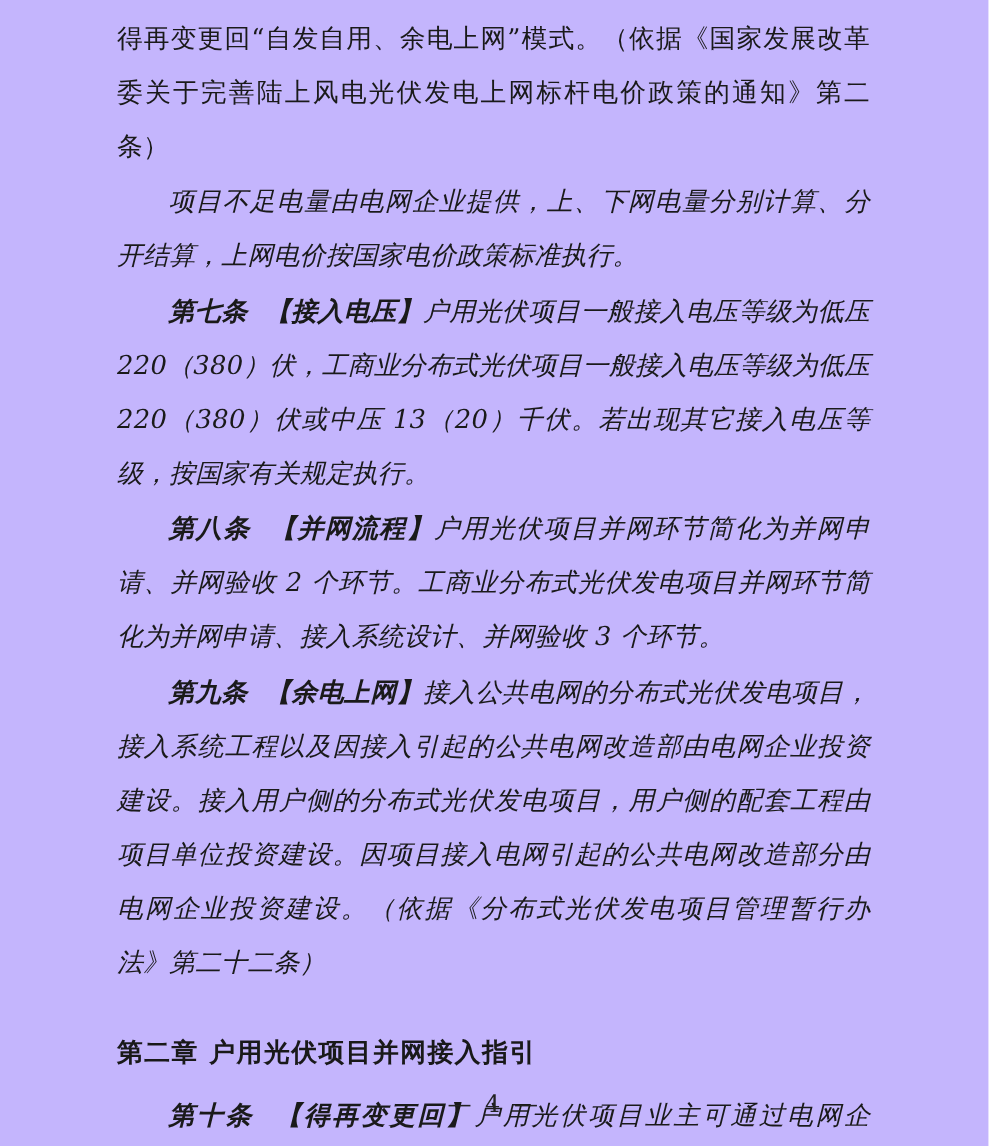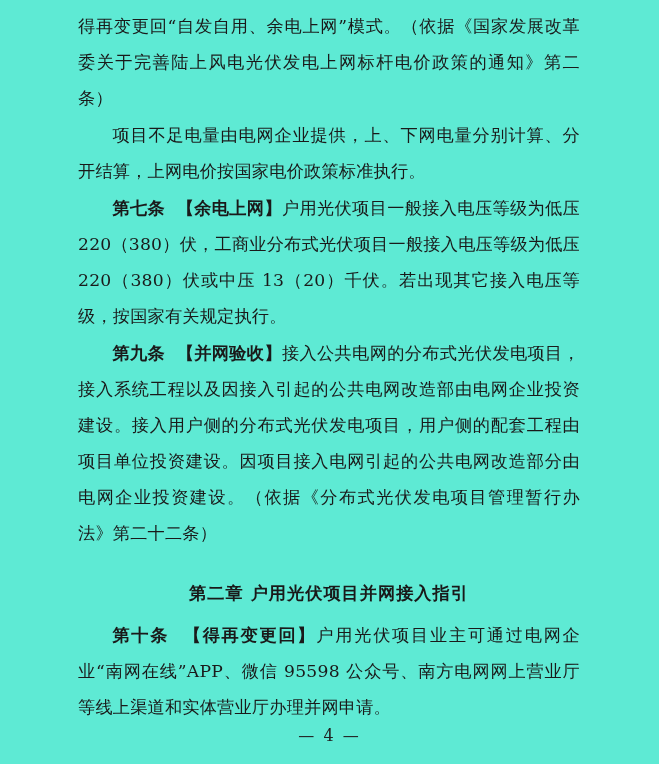--- a/index.html
+++ b/index.html
@@ -4,21 +4,21 @@
 <style>
   html, body {
     margin: 0;
     padding: 0;
     background: #ffffff;
   }
   .page {
     position: relative;
     width: 659px;
     height: 764px;
-    background: #5eead4;
+    background: #c4b5fd;
     font-family: "DejaVu Serif", "Liberation Serif", serif;
     color: #191919;
     overflow: hidden;
   }
   .body-wrap {
     position: absolute;
     left: 78px;
     top: 8px;
     width: 502px;
   }
@@ -26,29 +26,29 @@
     margin: 0 0 0 0;
     font-size: 17.2px;
     line-height: 36px;
     text-align: justify;
     text-justify: inter-ideograph;
     letter-spacing: 0.2px;
     color: #1a1a1a;
   }
   p.indent {
     text-indent: 2em;
+    font-style: italic;
   }
   p.gap {
     margin-top: 1px;
   }
   .heading {
     margin: 0;
     font-size: 17.2px;
     line-height: 36px;
-    text-align: center;
     font-weight: bold;
     letter-spacing: 1px;
   }
   .chapter-block {
     margin-top: 24px;
     margin-bottom: 6px;
   }
   .bold {
     font-weight: bold;
   }
@@ -69,26 +69,29 @@
 
 <div class="page">
 
   <div class="body-wrap">
 
     <p class="para">得再变更回“自发自用、余电上网”模式。（依据《国家发展改革委关于完善陆上风电光伏发电上网标杆电价政策的通知》第二条）</p>
 
     <p class="para indent gap">项目不足电量由电网企业提供，上、下网电量分别计算、分开结算，上网电价按国家电价政策标准执行。</p>
 
     <p class="para indent gap">
-      <span class="bold">第七条</span><span>&nbsp;&nbsp;</span><span class="bold">【余电上网】</span><span>户用光伏项目一般接入电压等级为低压 220（380）伏，工商业分布式光伏项目一般接入电压等级为低压 220（380）伏或中压 13（20）千伏。若出现其它接入电压等级，按国家有关规定执行。</span>
+      <span class="bold">第七条</span><span>&nbsp;&nbsp;</span><span class="bold">【接入电压】</span><span>户用光伏项目一般接入电压等级为低压 220（380）伏，工商业分布式光伏项目一般接入电压等级为低压 220（380）伏或中压 13（20）千伏。若出现其它接入电压等级，按国家有关规定执行。</span>
     </p>
 
+    <p class="para indent gap">
+      <span class="bold">第八条</span><span>&nbsp;&nbsp;</span><span class="bold">【并网流程】</span><span>户用光伏项目并网环节简化为并网申请、并网验收 2 个环节。工商业分布式光伏发电项目并网环节简化为并网申请、接入系统设计、并网验收 3 个环节。</span>
+    </p>
 
     <p class="para indent gap">
-      <span class="bold">第九条</span><span>&nbsp;&nbsp;</span><span class="bold">【并网验收】</span><span>接入公共电网的分布式光伏发电项目，接入系统工程以及因接入引起的公共电网改造部由电网企业投资建设。接入用户侧的分布式光伏发电项目，用户侧的配套工程由项目单位投资建设。因项目接入电网引起的公共电网改造部分由电网企业投资建设。（依据《分布式光伏发电项目管理暂行办法》第二十二条）</span>
+      <span class="bold">第九条</span><span>&nbsp;&nbsp;</span><span class="bold">【余电上网】</span><span>接入公共电网的分布式光伏发电项目，接入系统工程以及因接入引起的公共电网改造部由电网企业投资建设。接入用户侧的分布式光伏发电项目，用户侧的配套工程由项目单位投资建设。因项目接入电网引起的公共电网改造部分由电网企业投资建设。（依据《分布式光伏发电项目管理暂行办法》第二十二条）</span>
     </p>
 
     <div class="chapter-block">
       <p class="heading">第二章  户用光伏项目并网接入指引</p>
     </div>
 
     <p class="para indent">
       <span class="bold">第十条</span><span>&nbsp;&nbsp;</span><span class="bold">【得再变更回】</span><span>户用光伏项目业主可通过电网企业“南网在线”APP、微信 95598 公众号、南方电网网上营业厅等线上渠道和实体营业厅办理并网申请。</span>
     </p>
 

